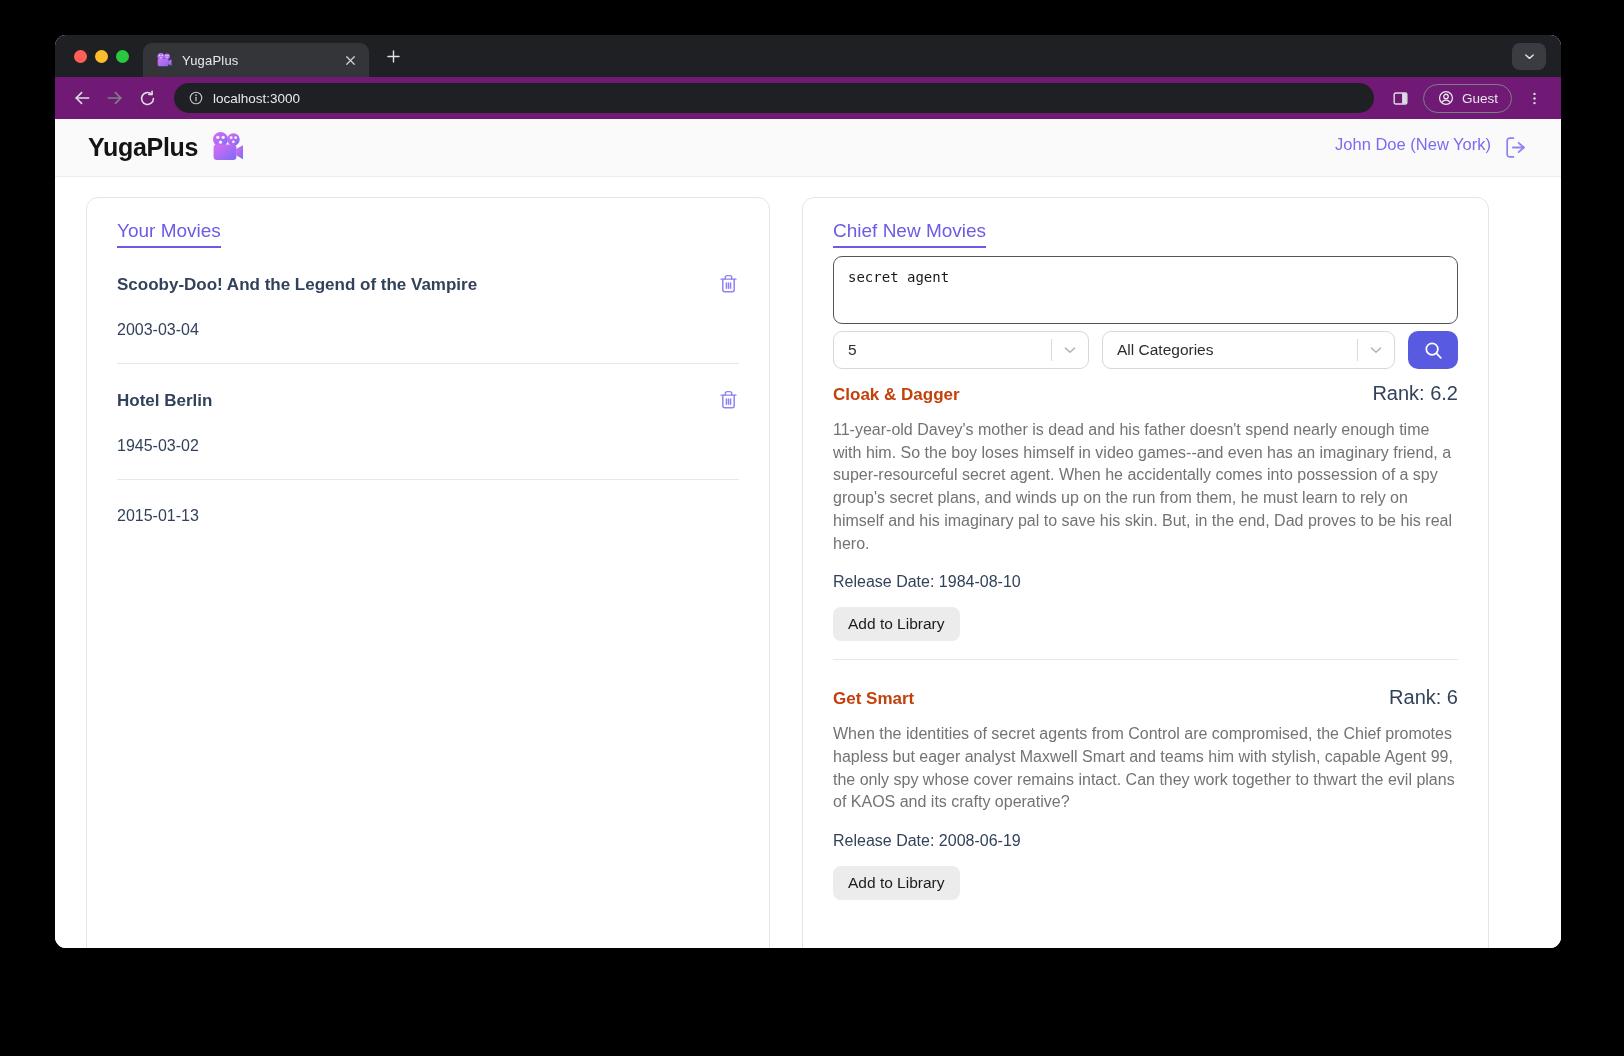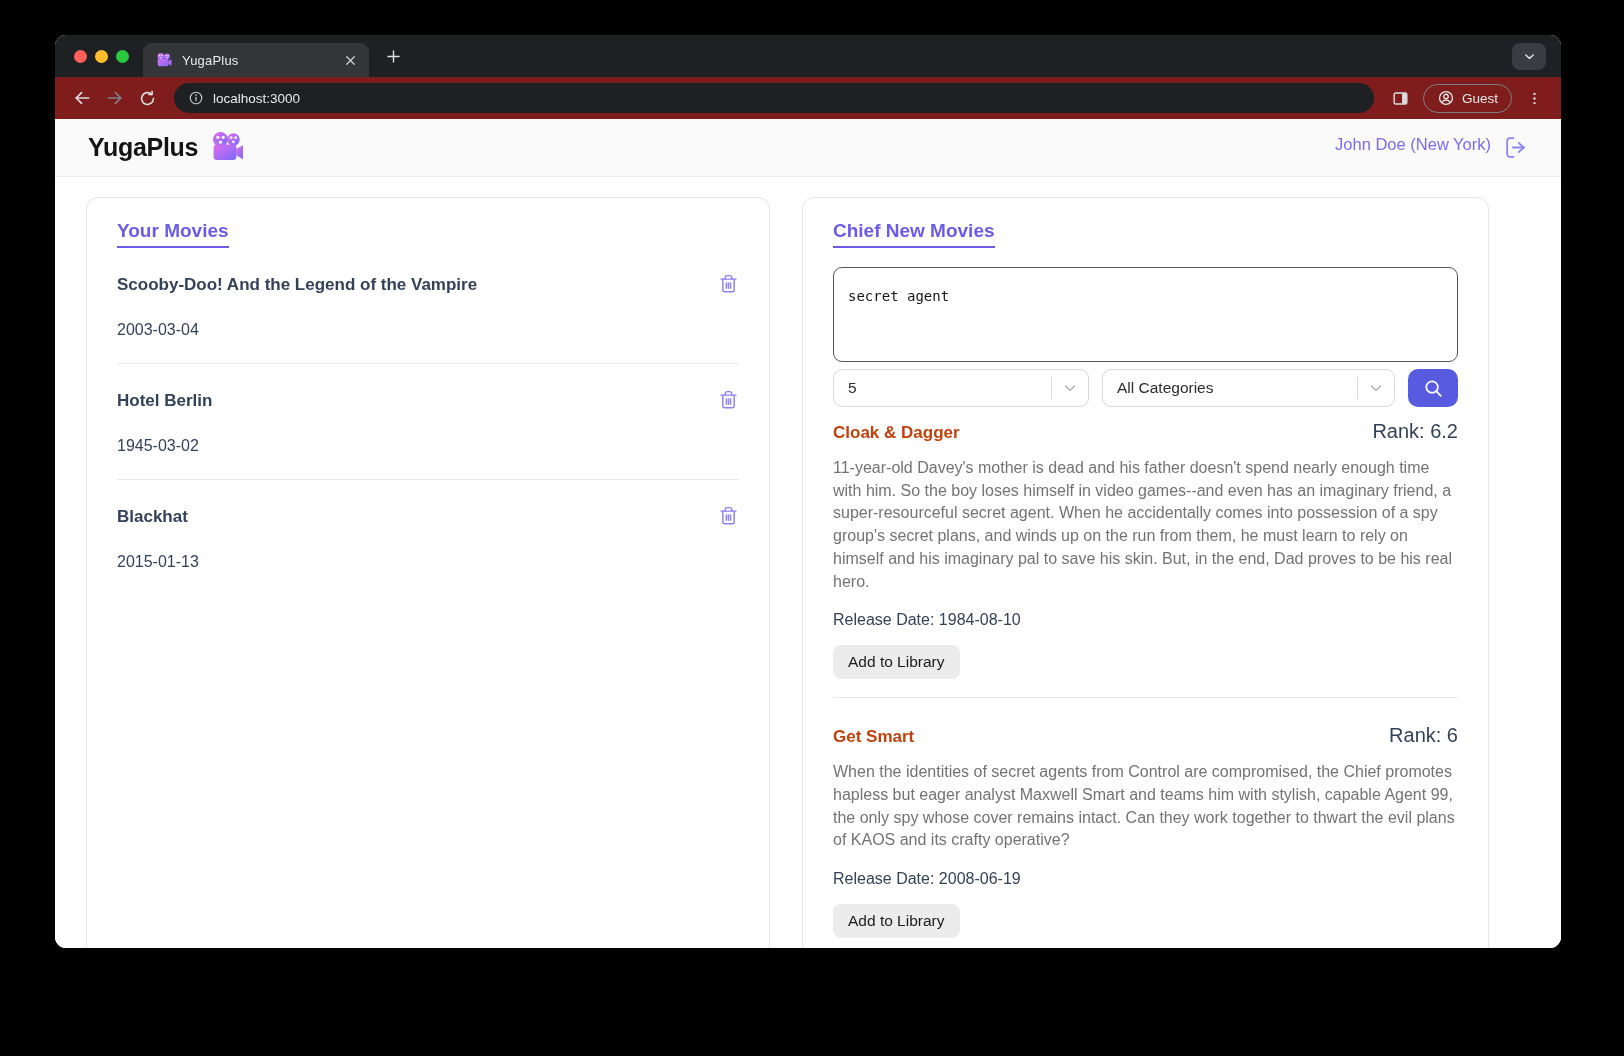--- a/index.html
+++ b/index.html
@@ -19,21 +19,21 @@
   .tab { margin-top:8px; align-self:flex-end; height:34px; width:226px; background:#333539;
          border-radius:9px 9px 0 0; display:flex; align-items:center; gap:9px; padding:0 10px 0 13px; }
   .tab-fav { width:17px; height:17px; display:flex; }
   .tab-title { flex:1; font-size:13px; color:#e8eaed; letter-spacing:.2px; }
   .tab-close { width:17px; height:17px; color:#cfd1d4; display:flex; align-items:center; justify-content:center; }
   .newtab { width:28px; height:28px; margin-left:10px; color:#dfe1e5; display:flex; align-items:center; justify-content:center; }
   .flexspace { flex:1; }
   .tabsearch { width:34px; height:27px; margin-right:15px; border-radius:8px; background:#3a3c41;
                color:#dfe1e5; display:flex; align-items:center; justify-content:center; }
 
-  .toolbar { height:42px; background:#7f1d1d; display:flex; align-items:center; padding:0 10px; flex:0 0 auto; }
+  .toolbar { height:42px; background:#701a75; display:flex; align-items:center; padding:0 10px; flex:0 0 auto; }
   .tb-btn { width:33px; height:33px; border-radius:50%; display:flex; align-items:center; justify-content:center;
             color:#dbdee1; background:none; border:none; }
   .tb-btn.dim { color:#7e8187; }
   .urlbar { flex:1; height:30px; margin:0 10px; background:#1f2023; border-radius:15px;
             display:flex; align-items:center; gap:9px; padding:0 14px; }
   .urlbar .info { color:#c2c5c9; display:flex; }
   .url-text { font-size:13.5px; color:#e8eaed; }
   .guest-chip { display:flex; align-items:center; gap:7px; height:29px; padding:0 13px; margin:8px 6px;
                 border:1px solid #7d8086; border-radius:15px; color:#e6e8ea; font-size:13.5px; background:none; }
 
@@ -45,34 +45,34 @@
   .userarea { display:flex; align-items:flex-start; gap:12px; }
   .username { font-size:16.5px; color:#7a6cf0; }
   .logout-btn { background:none; border:none; display:flex; }
 
   
   .main { flex:1; background:#fff; display:flex; gap:32px; padding:20px 72px 0 31px; overflow:hidden; }
   .card { border:1px solid #e3e4e8; border-radius:12px; padding:22px 30px 30px 30px; min-height:820px; }
   .card.left { flex:0 1 684px; }
   .card.right { flex:1; }
 
-  .panel-title { display:inline-block; font-size:19px; font-weight:700; color:#6b5ce7;
+  .panel-title { display:inline-block; font-size:19px; font-weight:400; color:#6b5ce7;
                  border-bottom:2px solid #6b5ce7; padding-bottom:4px; }
 
   
   .movie-item { margin-top:27px; }
   .movie-head { display:flex; align-items:flex-start; justify-content:space-between; }
   .movie-title { font-size:17px; font-weight:700; color:#33425b; }
   .trash-btn { background:none; border:none; display:flex; margin-top:-2px; }
   .movie-date { margin-top:26px; font-size:16px; color:#33425b; }
   .divider { border-bottom:1px solid #e7e8ec; margin-top:24px; }
 
   
-  .query-box { display:block; width:100%; height:95px; margin-top:19px; resize:none;
-               border:1.5px solid #55565c; border-radius:9px; padding:20px 14px;
+  .query-box { display:block; width:100%; height:68px; margin-top:8px; resize:none;
+               border:1.5px solid #55565c; border-radius:9px; padding:12px 14px;
                font-family:"DejaVu Sans Mono", monospace; font-size:14px; color:#17181c; outline:none; }
   .controls { display:flex; gap:13px; margin-top:7px; }
   .select { height:38px; border:1px solid #d7d8dc; border-radius:9px; display:flex; align-items:center;
             background:#fff; }
   .select.limit { flex:0 0 256px; }
   .select.category { flex:1; }
   .select-value { flex:1; padding-left:14px; font-size:15.5px; color:#2c2d31; }
   .select-sep { width:1px; height:22px; background:#dadbe0; }
   .select-chevron { width:36px; display:flex; align-items:center; justify-content:center; color:#b3b5ba; }
   .search-btn { flex:0 0 50px; height:38px; border:none; border-radius:10px; background:#585be0;
@@ -271,31 +271,20 @@
               <path d="M8.3 7V5.3A2.3 2.3 0 0 1 10.6 3h2.8a2.3 2.3 0 0 1 2.3 2.3V7"></path>
               <path d="M9.6 11.3v6.2M12 11.3v6.2M14.4 11.3v6.2"></path>
               </svg>
           </button>
         </div>
         <div class="movie-date">1945-03-02</div>
         <div class="divider"></div>
       </div>
 
       <div class="movie-item">
-        <div class="movie-head">
-          <span class="movie-title">Blackhat</span>
-          <button class="trash-btn">
-            <svg viewBox="0 0 24 24" width="21" height="21" fill="none" stroke="#8f83f3" stroke-width="1.7" stroke-linecap="round" stroke-linejoin="round">
-              <path d="M3.5 7h17"></path>
-                <path d="M18.5 7v12.2a2.2 2.2 0 0 1-2.2 2.2H7.7a2.2 2.2 0 0 1-2.2-2.2V7"></path>
-              <path d="M8.3 7V5.3A2.3 2.3 0 0 1 10.6 3h2.8a2.3 2.3 0 0 1 2.3 2.3V7"></path>
-              <path d="M9.6 11.3v6.2M12 11.3v6.2M14.4 11.3v6.2"></path>
-              </svg>
-          </button>
-        </div>
         <div class="movie-date">2015-01-13</div>
       </div>
     </section>
 
     <section class="card right">
       <h2 class="panel-title">Chief New Movies</h2>
 
       <textarea class="query-box" spellcheck="false" style="">secret agent</textarea>
 
       <div class="controls">

